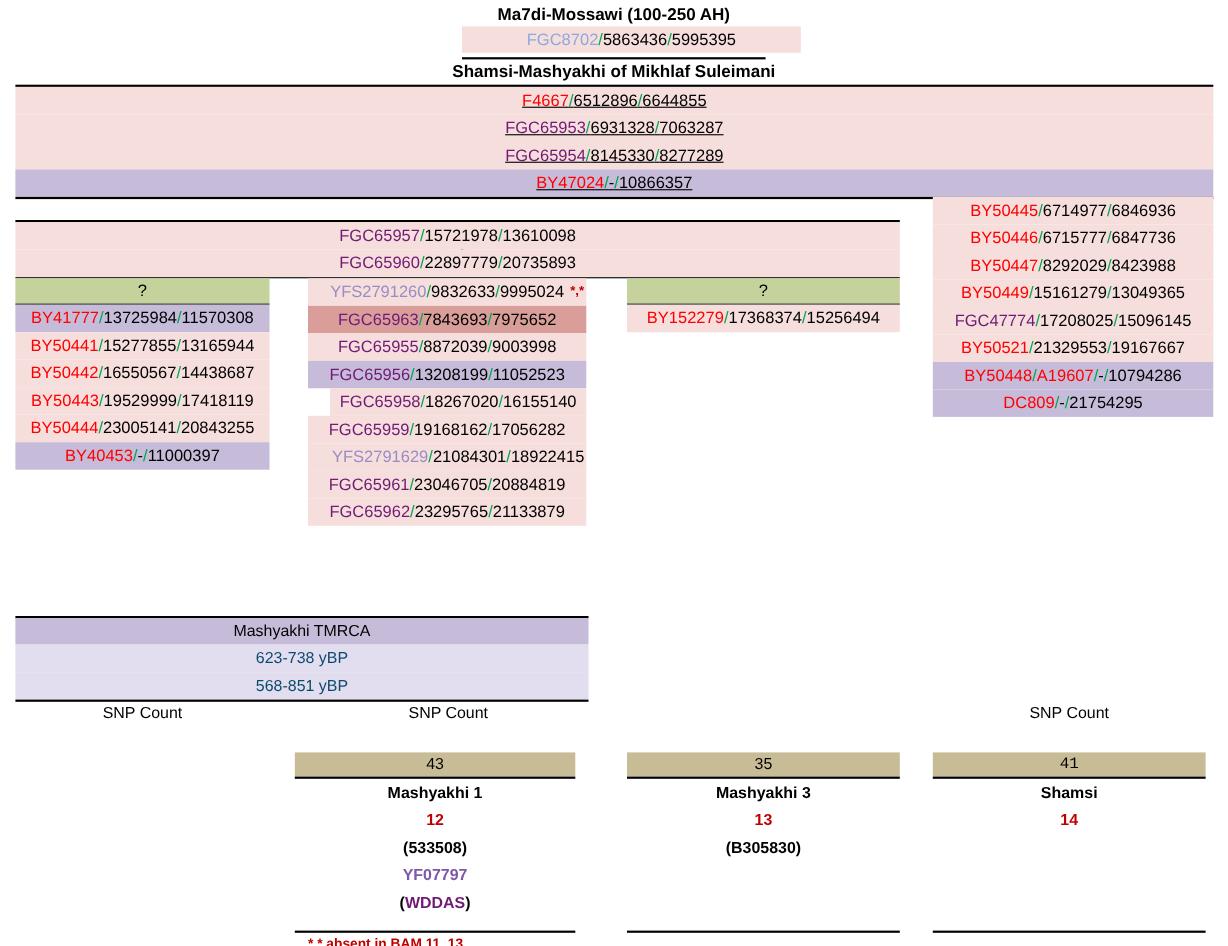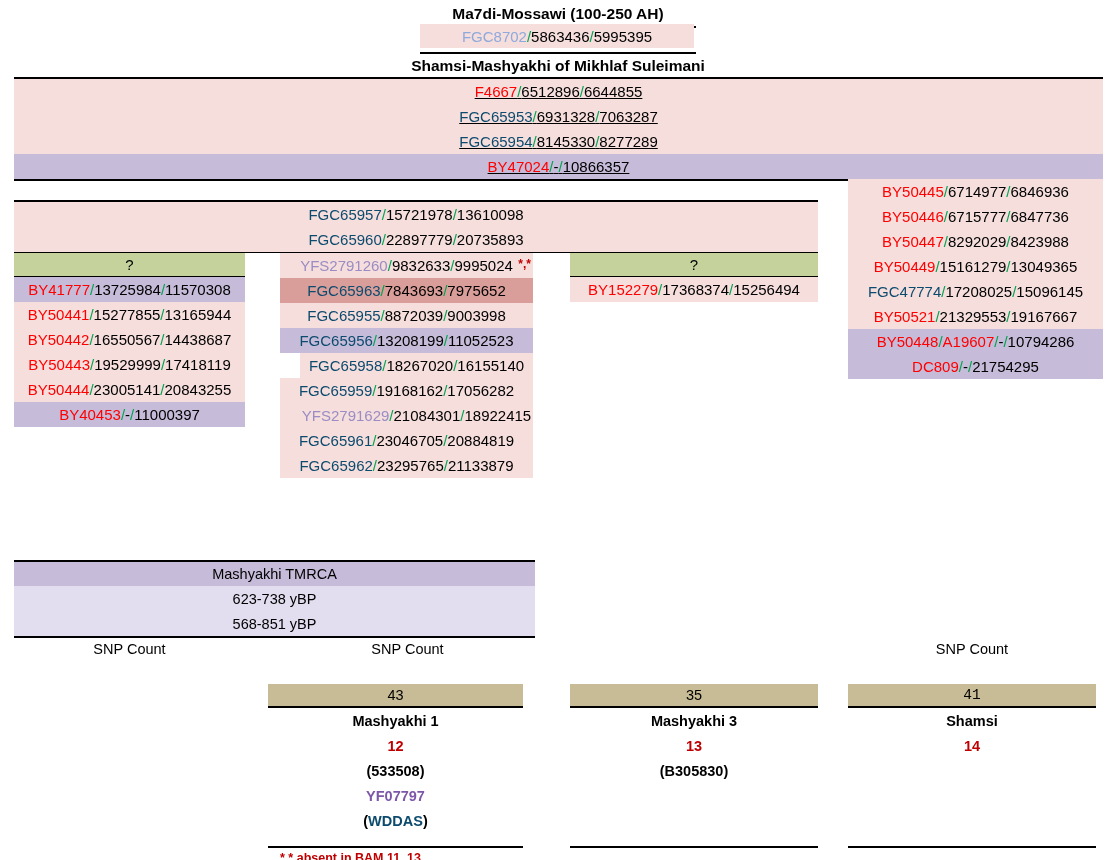--- a/index.html
+++ b/index.html
@@ -43,21 +43,21 @@
   .fill-pink   { background: #f5dedc; }
   .fill-purple { background: #c6bcd9; }
   .fill-rose   { background: #d99e99; }
   .fill-green  { background: #c5d29b; }
   .fill-tan    { background: #c8bc96; }
   .fill-lav    { background: #e2deef; }
   .fill-lav2   { background: #c6bcd9; }
 
   
   .tk-red    { color: #ff0000; }
-  .tk-green  { color: #0c4a6e; }
+  .tk-green  { color: #701a75; }
   .tk-black  { color: #000000; }
   .tk-violet { color: #9a8cc4; }
   .tk-blue   { color: #8ea9db; }
 
   .sep { color: #00a550; }
 
   .star {
     color: #c00000;
     font-size: 12px;
     font-weight: bold;
@@ -98,35 +98,35 @@
   }
   .footnote {
     font-size: 12.5px; color: #c00000; font-weight: bold;
     display: flex; align-items: center; justify-content: flex-start;
   }
   .tmrca-title {
     font-size: 14.5px; color: #000;
     display: flex; align-items: center; justify-content: center;
   }
   .tmrca-val {
-    font-size: 14.5px; color: #000000;
+    font-size: 14.5px; color: #0c4a6e;
     display: flex; align-items: center; justify-content: center;
   }
   .hline { background: #000; }
 </style>
 </head>
 <body>
 
 <div id="page">
 
   <div class="abs hdr" style="left:14px; top:4px; width:1088px; height:20px;">Ma7di-Mossawi (100-250 AH)</div>
 
   <div class="abs hline" style="left:420px; top:26px; width:276px; height:2px;"></div>
 
-  <div class="abs" id="root-box" style="left:420px; top:24px; width:274px; height:24px;text-align:center;">
+  <div class="abs" id="root-box" style="left:420px; top:24px; width:308px; height:24px;text-align:center;">
       <div class="row fill-pink" style="height: 24px; position: relative;">
         <span><span class="tk-blue">FGC8702</span><span class="sep">/</span><span class="tk-black">5863436</span><span class="sep">/</span><span class="tk-black">5995395</span></span>
       </div>
     </div>
 
   <div class="abs hline" style="left:420px; top:52px; width:276px; height:2px;"></div>
 
   <div class="abs hdr" style="left:14px; top:56px; width:1088px; height:20px;">Shamsi-Mashyakhi of Mikhlaf Suleimani</div>
 
   <div class="abs hline" style="left:14px; top:77px; width:1089px; height:2px;"></div>

